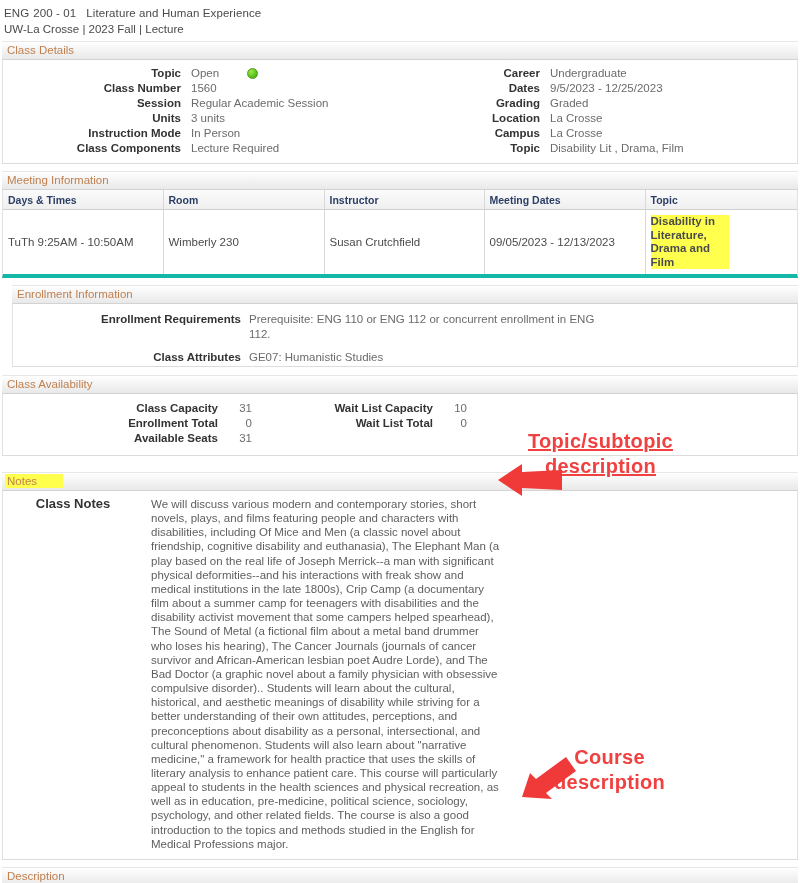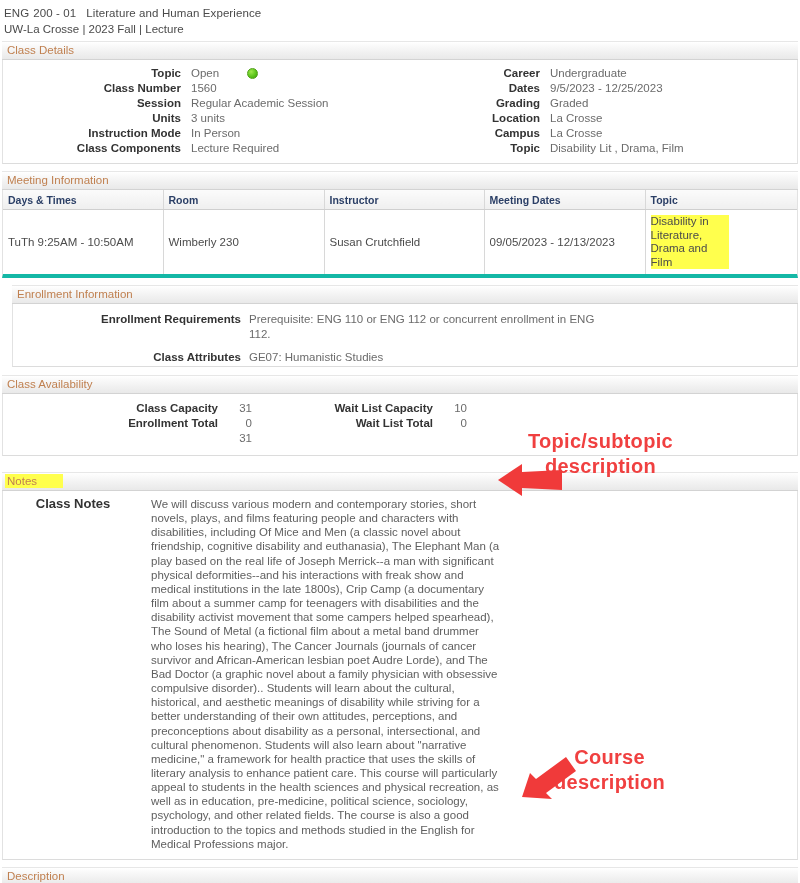--- a/index.html
+++ b/index.html
@@ -117,21 +117,21 @@
   }
   table.meet td {
     border-right: 1px solid #d8d8d8;
     padding: 4px 0 4px 5px;
     color: #4b4b4b;
     font-size: 11.5px;
     vertical-align: middle;
     height: 56px;
   }
   table.meet th:last-child, table.meet td:last-child { border-right: none; }
-  td.topic-cell { vertical-align: top; padding-top: 6px; }
+  td.topic-cell { vertical-align: top; padding-top: 6px; font-weight: bold; }
   .topic-hl {
     background: #ffff4d;
     display: inline-block;
     width: 78px;
     line-height: 13.5px;
     color: #4b4b4b;
   }
 
   
   .enr-row { display: flex; padding: 0; }
@@ -193,21 +193,21 @@
     position: absolute;
     color: #f04040;
     font-weight: bold;
     font-size: 20px;
     line-height: 25px;
     letter-spacing: .3px;
     text-align: center;
     pointer-events: none;
     white-space: nowrap;
   }
-  .anno.a1 { left: 528px; top: 429px; }
+  .anno.a1 { left: 528px; top: 429px; text-decoration: underline; }
   .anno.a2 { left: 554px; top: 745px; }
   .arrow-svg { position: absolute; pointer-events: none; }
 </style>
 </head>
 <body>
 
 <div class="page-head">
   <div class="course-line">
     <span class="subj">ENG</span><span class="cat">200 - 01</span><span class="title">Literature and Human Experience</span>
   </div>
@@ -317,20 +317,21 @@
 <div class="section" style="margin-top:8px;">
   <div class="sec-head">
     <span>Class Availability</span>
   </div>
   <div class="sec-body">
     <div class="avail-wrap">
       <div class="avail-grp" style="width:300px;">
         <div class="avail-l" style="width:215px;">
           <div>Class Capacity</div>
           <div>Enrollment Total</div>
+          <div>Available Seats</div>
         </div>
         <div class="avail-v">
           <div>31</div>
           <div>0</div>
           <div>31</div>
         </div>
       </div>
       <div class="avail-grp" style="width:200px;">
         <div class="avail-l" style="width:130px;">
           <div>Wait List Capacity</div>

